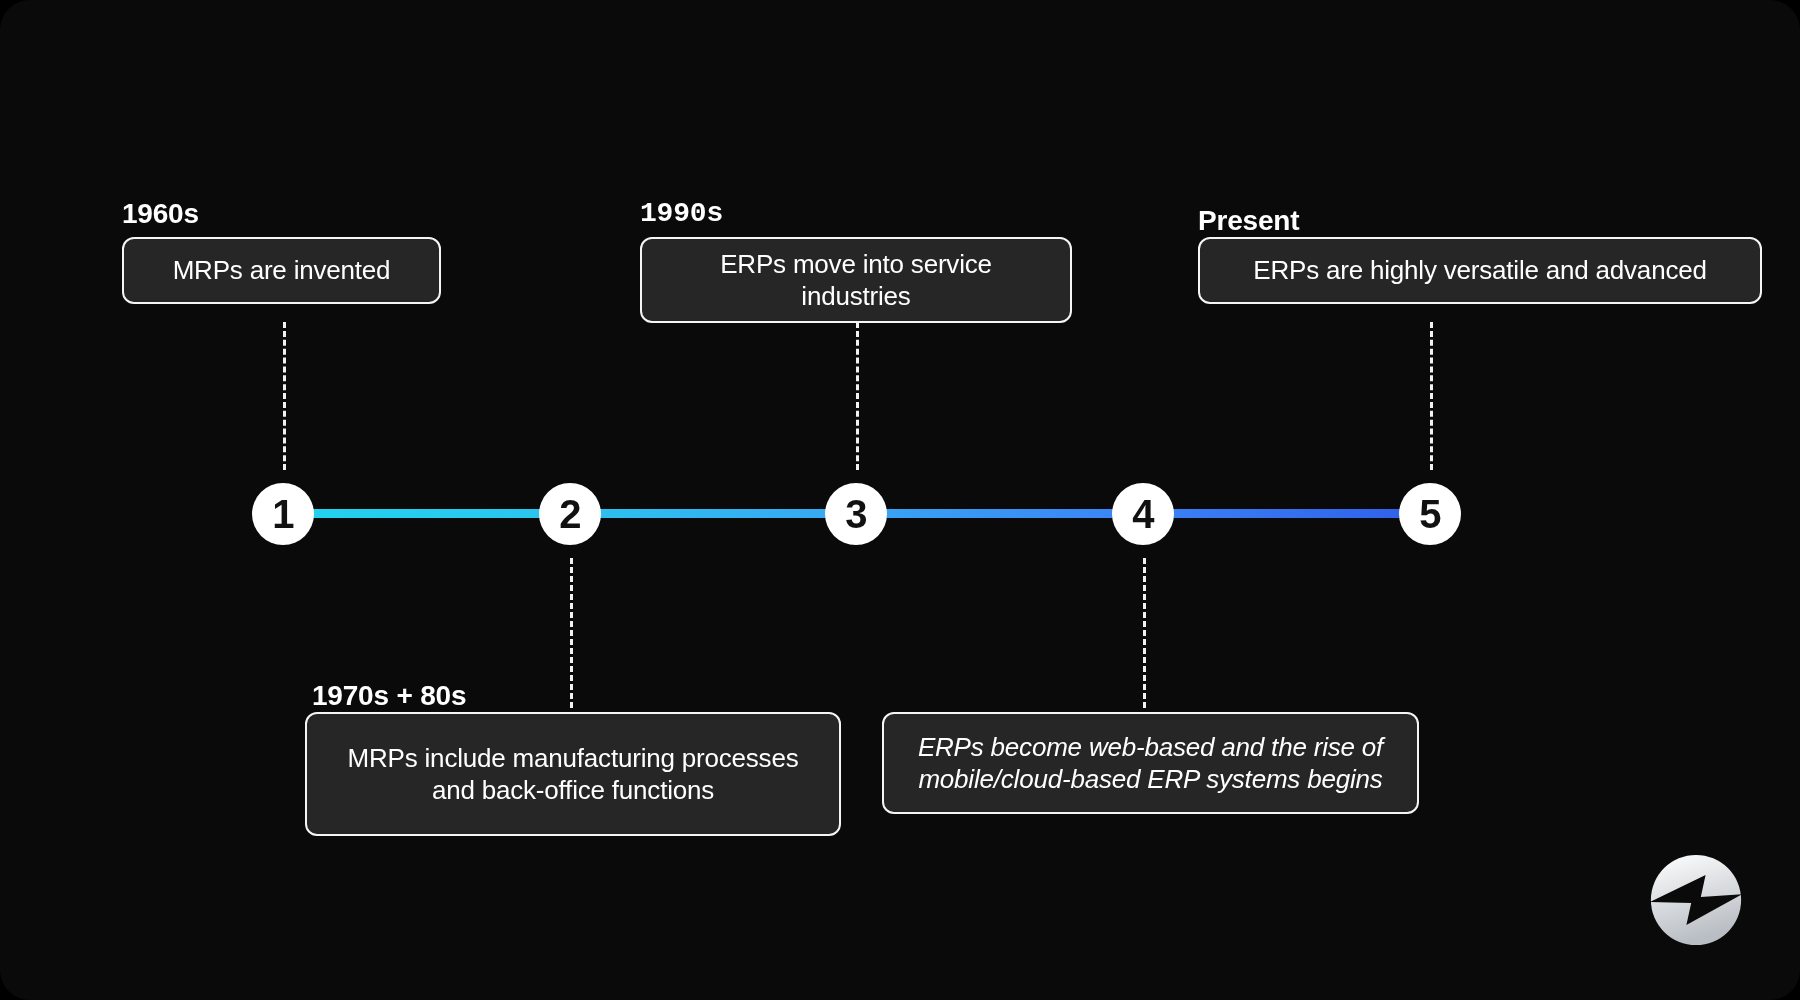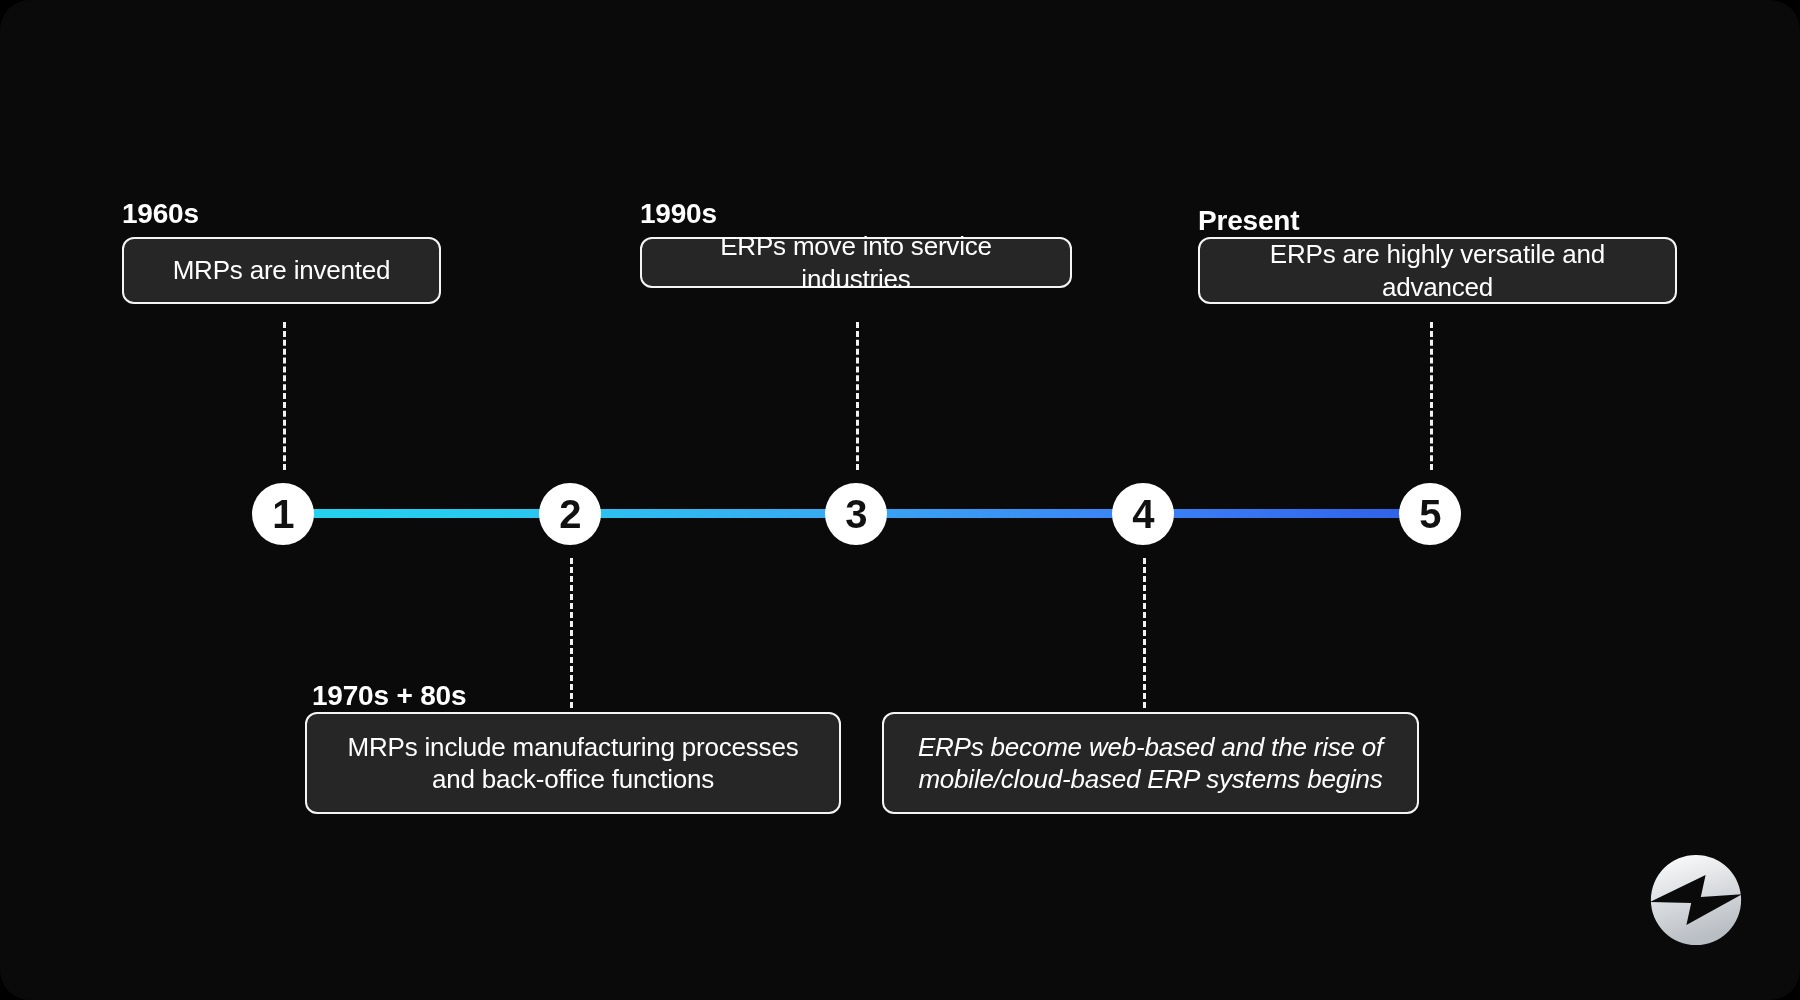--- a/index.html
+++ b/index.html
@@ -98,50 +98,50 @@
     height: 96px;
   }
 </style>
 </head>
 <body>
 
 <div id="canvas">
 
   <div class="era-label" style="left:122px; top:198px;">1960s</div>
 
-  <div class="era-label" style="left:640px; top:198px;">1990s</div>
+  <div class="era-label" style="left:640px; top:198px;font-family:Liberation Mono, monospace;">1990s</div>
 
   <div class="era-label" style="left:1198px; top:205px;">Present</div>
 
   <div class="card" style="left:122px; top:237px; width:319px; height:67px;">MRPs are invented</div>
 
-  <div class="card" style="left:640px; top:237px; width:432px; height:51px;">ERPs move into service industries</div>
+  <div class="card" style="left:640px; top:237px; width:432px; height:86px;">ERPs move into service industries</div>
 
-  <div class="card" style="left:1198px; top:237px; width:479px; height:67px;">ERPs are highly versatile and advanced</div>
+  <div class="card" style="left:1198px; top:237px; width:564px; height:67px;">ERPs are highly versatile and advanced</div>
 
   <div class="connector" style="left:283px; top:322px; height:148px;"></div>
   <div class="connector" style="left:856px; top:322px; height:148px;"></div>
   <div class="connector" style="left:1430px; top:322px; height:148px;"></div>
 
   <div class="axis-line"></div>
 
   <div class="node" style="left:283px; top:514px;">1</div>
   <div class="node" style="left:570px; top:514px;">2</div>
   <div class="node" style="left:856px; top:514px;">3</div>
   <div class="node" style="left:1143px; top:514px;">4</div>
   <div class="node" style="left:1430px; top:514px;">5</div>
 
   <div class="connector" style="left:570px; top:558px; height:150px;"></div>
   <div class="connector" style="left:1143px; top:558px; height:150px;"></div>
 
   <div class="era-label" style="left:312px; top:680px;">1970s + 80s</div>
 
   <div class="era-label" style="left:882px; top:680px;margin-top:44px;">2000s</div>
 
-  <div class="card" style="left:305px; top:712px; width:536px; height:102px;">MRPs include manufacturing processes and back-office functions</div>
+  <div class="card" style="left:305px; top:712px; width:536px; height:124px;">MRPs include manufacturing processes and back-office functions</div>
 
   <div class="card" style="left:882px; top:712px; width:537px; height:102px;font-style:italic;">ERPs become web-based and the rise of mobile/cloud-based ERP systems begins</div>
 
   <div class="logo">
     <svg viewBox="0 0 100 100" width="96" height="96" aria-hidden="true">
       <defs>
         <linearGradient id="gradA" x1="0" y1="0" x2="0.3" y2="1">
           <stop offset="0%" stop-color="#ffffff"></stop>
           <stop offset="100%" stop-color="#b9bec4"></stop>
         </linearGradient>

